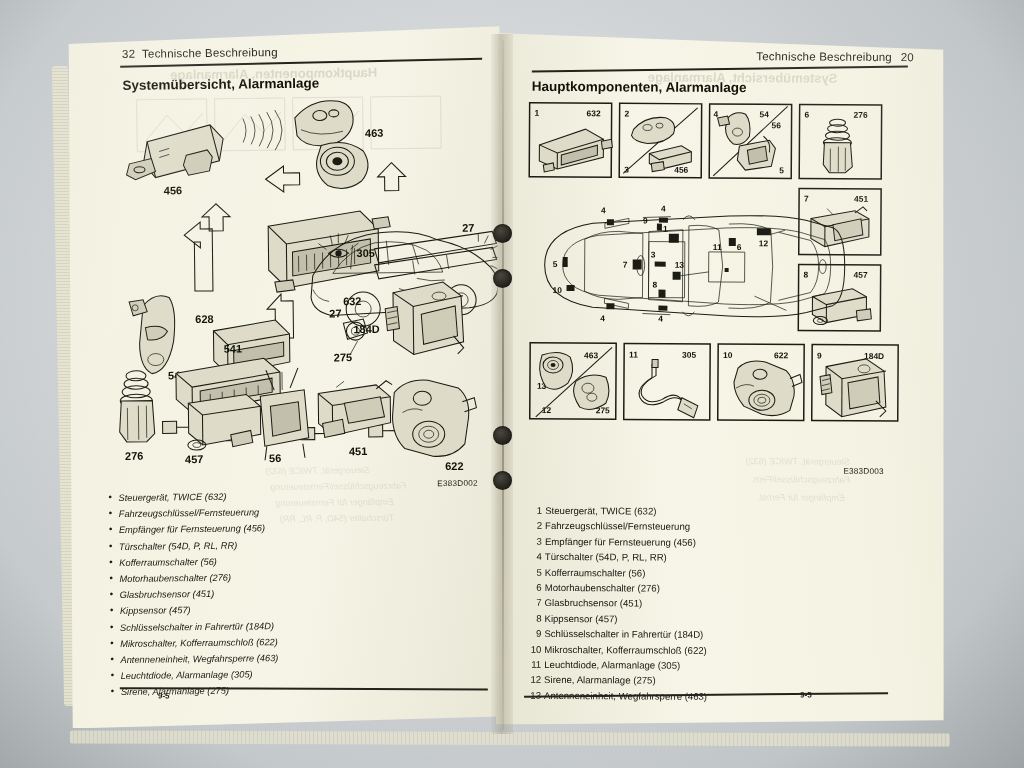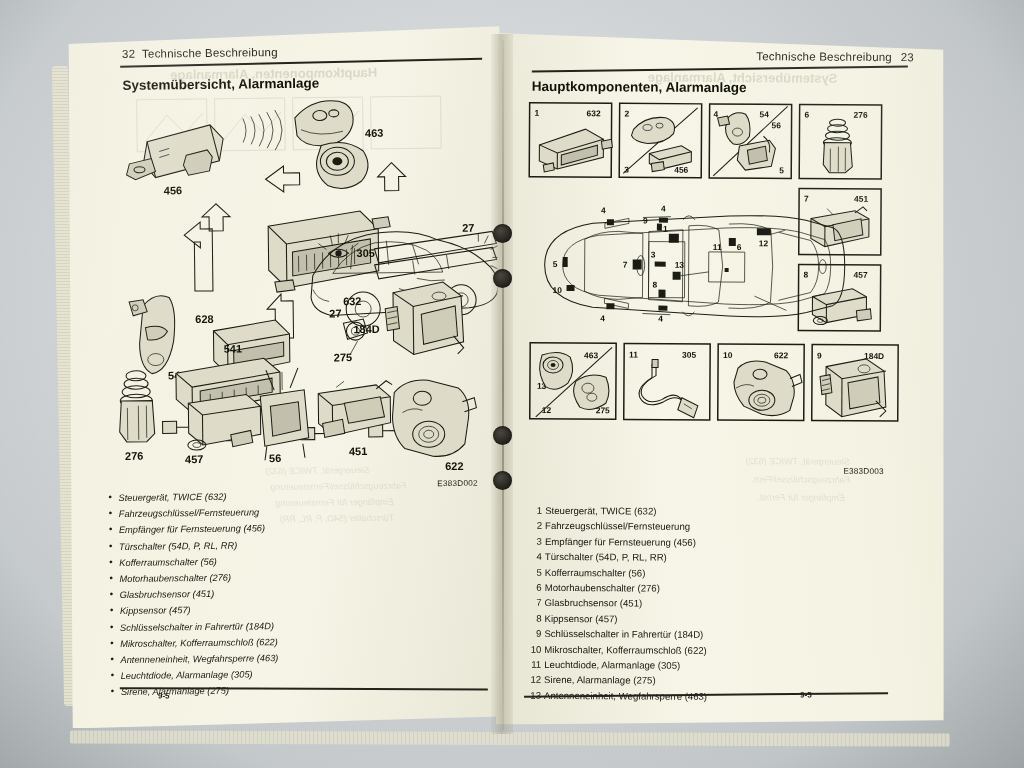--- a/index.html
+++ b/index.html
@@ -397,21 +397,21 @@
     </div>
 
     <div class="page page-right">
       <div class="content">
 
         <div class="ghost" style="left:150px;top:44px;font-size:13px;">Systemübersicht, Alarmanlage</div>
         <div class="ghost-l" style="left:250px;top:430px;font-size:9px;">Steuergerät, TWICE (632)</div>
         <div class="ghost-l" style="left:256px;top:448px;font-size:9px;">Fahrzeugschlüssel/Fern.</div>
         <div class="ghost-l" style="left:262px;top:466px;font-size:9px;">Empfänger für Fernst.</div>
 
-        <div class="hdr" style="right:36px;top:24px;">23</div>
+        <div class="hdr" style="right:36px;top:24px;">20</div>
         <div class="hdr" style="right:58px;top:24px;">Technische Beschreibung</div>
         <div class="hdr-rule" style="left:34px;top:42px;width:376px;transform:rotate(-1.1deg);"></div>
 
         <div class="title" style="left:34px;top:54px;">Hauptkomponenten, Alarmanlage</div>
 
         <svg class="draw" style="left:26px;top:74px;" width="400" height="370" viewBox="0 0 400 370">
 
           <g>
             <rect x="6" y="4" width="82" height="74" class="frame"></rect>
             <text x="11" y="17" class="lbl-s">1</text>

